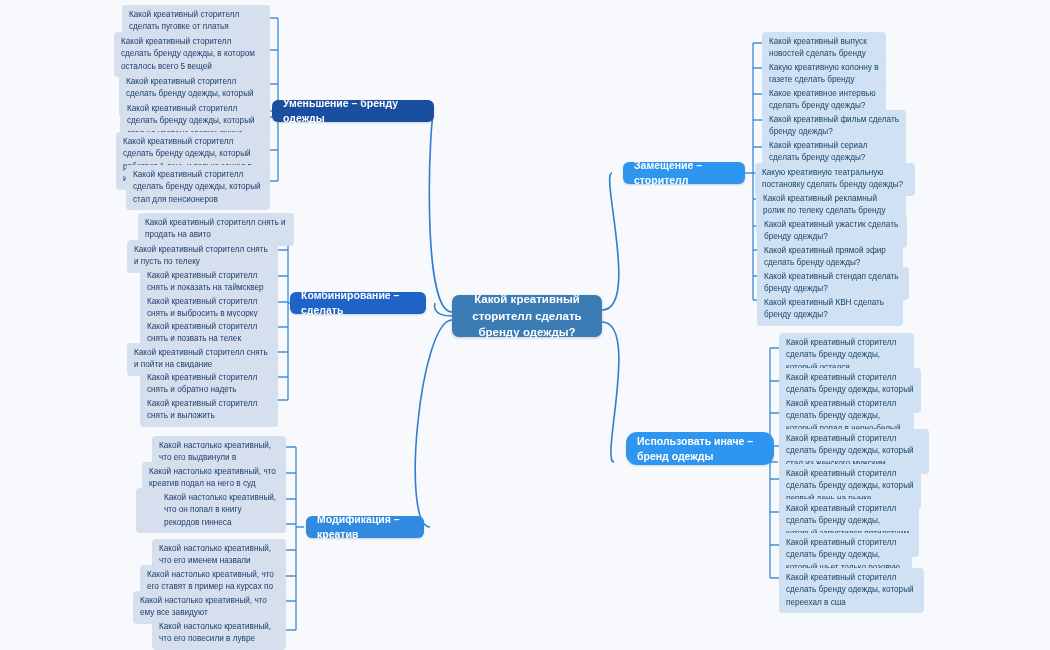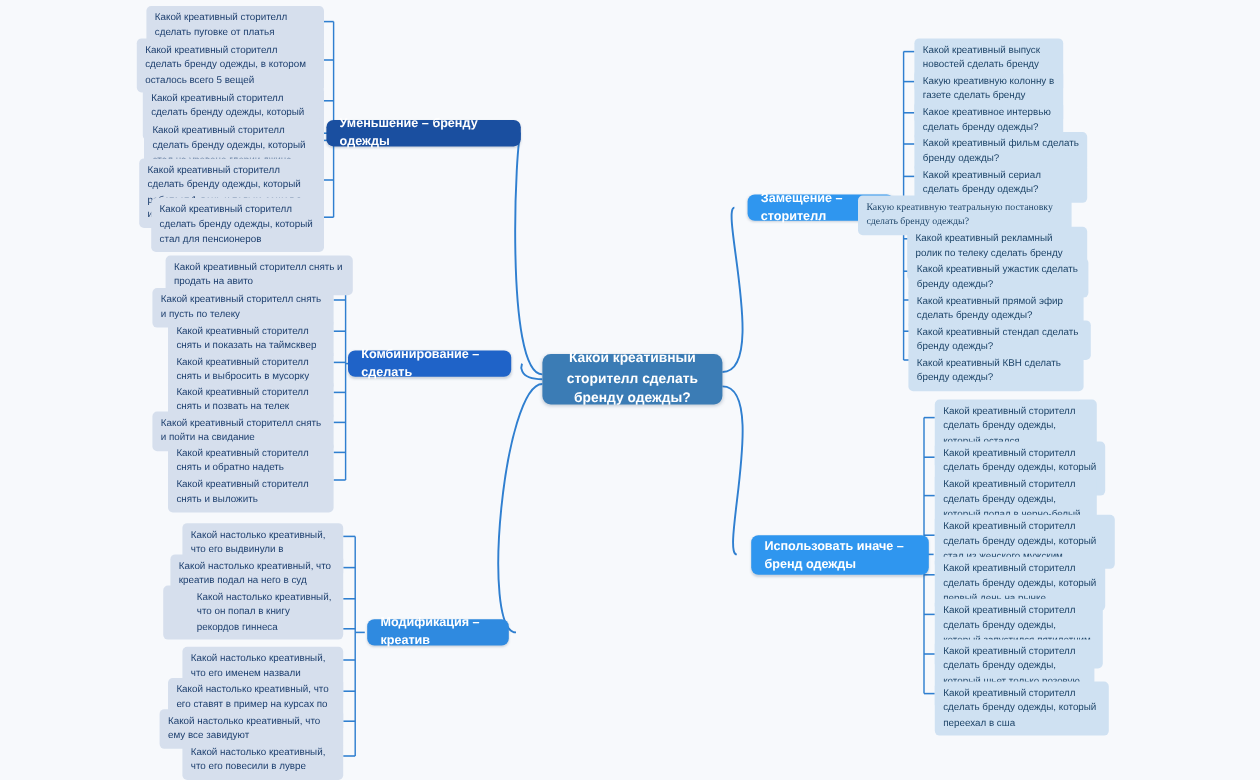--- a/index.html
+++ b/index.html
@@ -187,34 +187,34 @@
   <div class="node leaf right" style="left:762px;top:32px;width:124px;">
     <span>Какой креативный выпуск новостей сделать бренду одежды?</span></div>
   <div class="node leaf right" style="left:762px;top:58px;width:124px;">
     <span>Какую креативную колонну в газете сделать бренду одежды?</span></div>
   <div class="node leaf right" style="left:762px;top:84px;width:124px;">
     <span>Какое креативное интервью сделать бренду одежды?</span></div>
   <div class="node leaf right" style="left:762px;top:110px;width:144px;">
     <span>Какой креативный фильм сделать бренду одежды?</span></div>
   <div class="node leaf right" style="left:762px;top:136px;width:144px;">
     <span>Какой креативный сериал сделать бренду одежды?</span></div>
-  <div class="node leaf right" style="left:715px;top:163px;width:178px;font-family:Liberation Serif, serif;">
+  <div class="node leaf right" style="left:755px;top:163px;width:160px;">
     <span>Какую креативную театральную постановку сделать бренду одежды?</span></div>
   <div class="node leaf right" style="left:756px;top:189px;width:150px;">
     <span>Какой креативный рекламный ролик по телеку сделать бренду одежды?</span></div>
   <div class="node leaf right" style="left:757px;top:215px;width:150px;">
     <span>Какой креативный ужастик сделать бренду одежды?</span></div>
   <div class="node leaf right" style="left:757px;top:241px;width:146px;">
     <span>Какой креативный прямой эфир сделать бренду одежды?</span></div>
   <div class="node leaf right" style="left:757px;top:267px;width:152px;">
     <span>Какой креативный стендап сделать бренду одежды?</span></div>
   <div class="node leaf right" style="left:757px;top:293px;width:146px;">
     <span>Какой креативный КВН сделать бренду одежды?</span></div>
 
-  <div class="node branch azure" style="left:626px;top:446px;width:148px;height:33px;">
+  <div class="node branch azure" style="left:626px;top:432px;width:148px;height:33px;border-radius:11px;">
     <span>Использовать иначе – бренд одежды</span>
   </div>
 
   <div class="node leaf right" style="left:779px;top:333px;width:135px;">
     <span>Какой креативный сторителл сделать бренду одежды, который остался единственным в мире</span></div>
   <div class="node leaf right" style="left:779px;top:368px;width:142px;">
     <span>Какой креативный сторителл сделать бренду одежды, который стал люксовым</span></div>
   <div class="node leaf right" style="left:779px;top:394px;width:135px;">
     <span>Какой креативный сторителл сделать бренду одежды, который попал в черно-белый мир</span></div>
   <div class="node leaf right" style="left:779px;top:429px;width:150px;">

